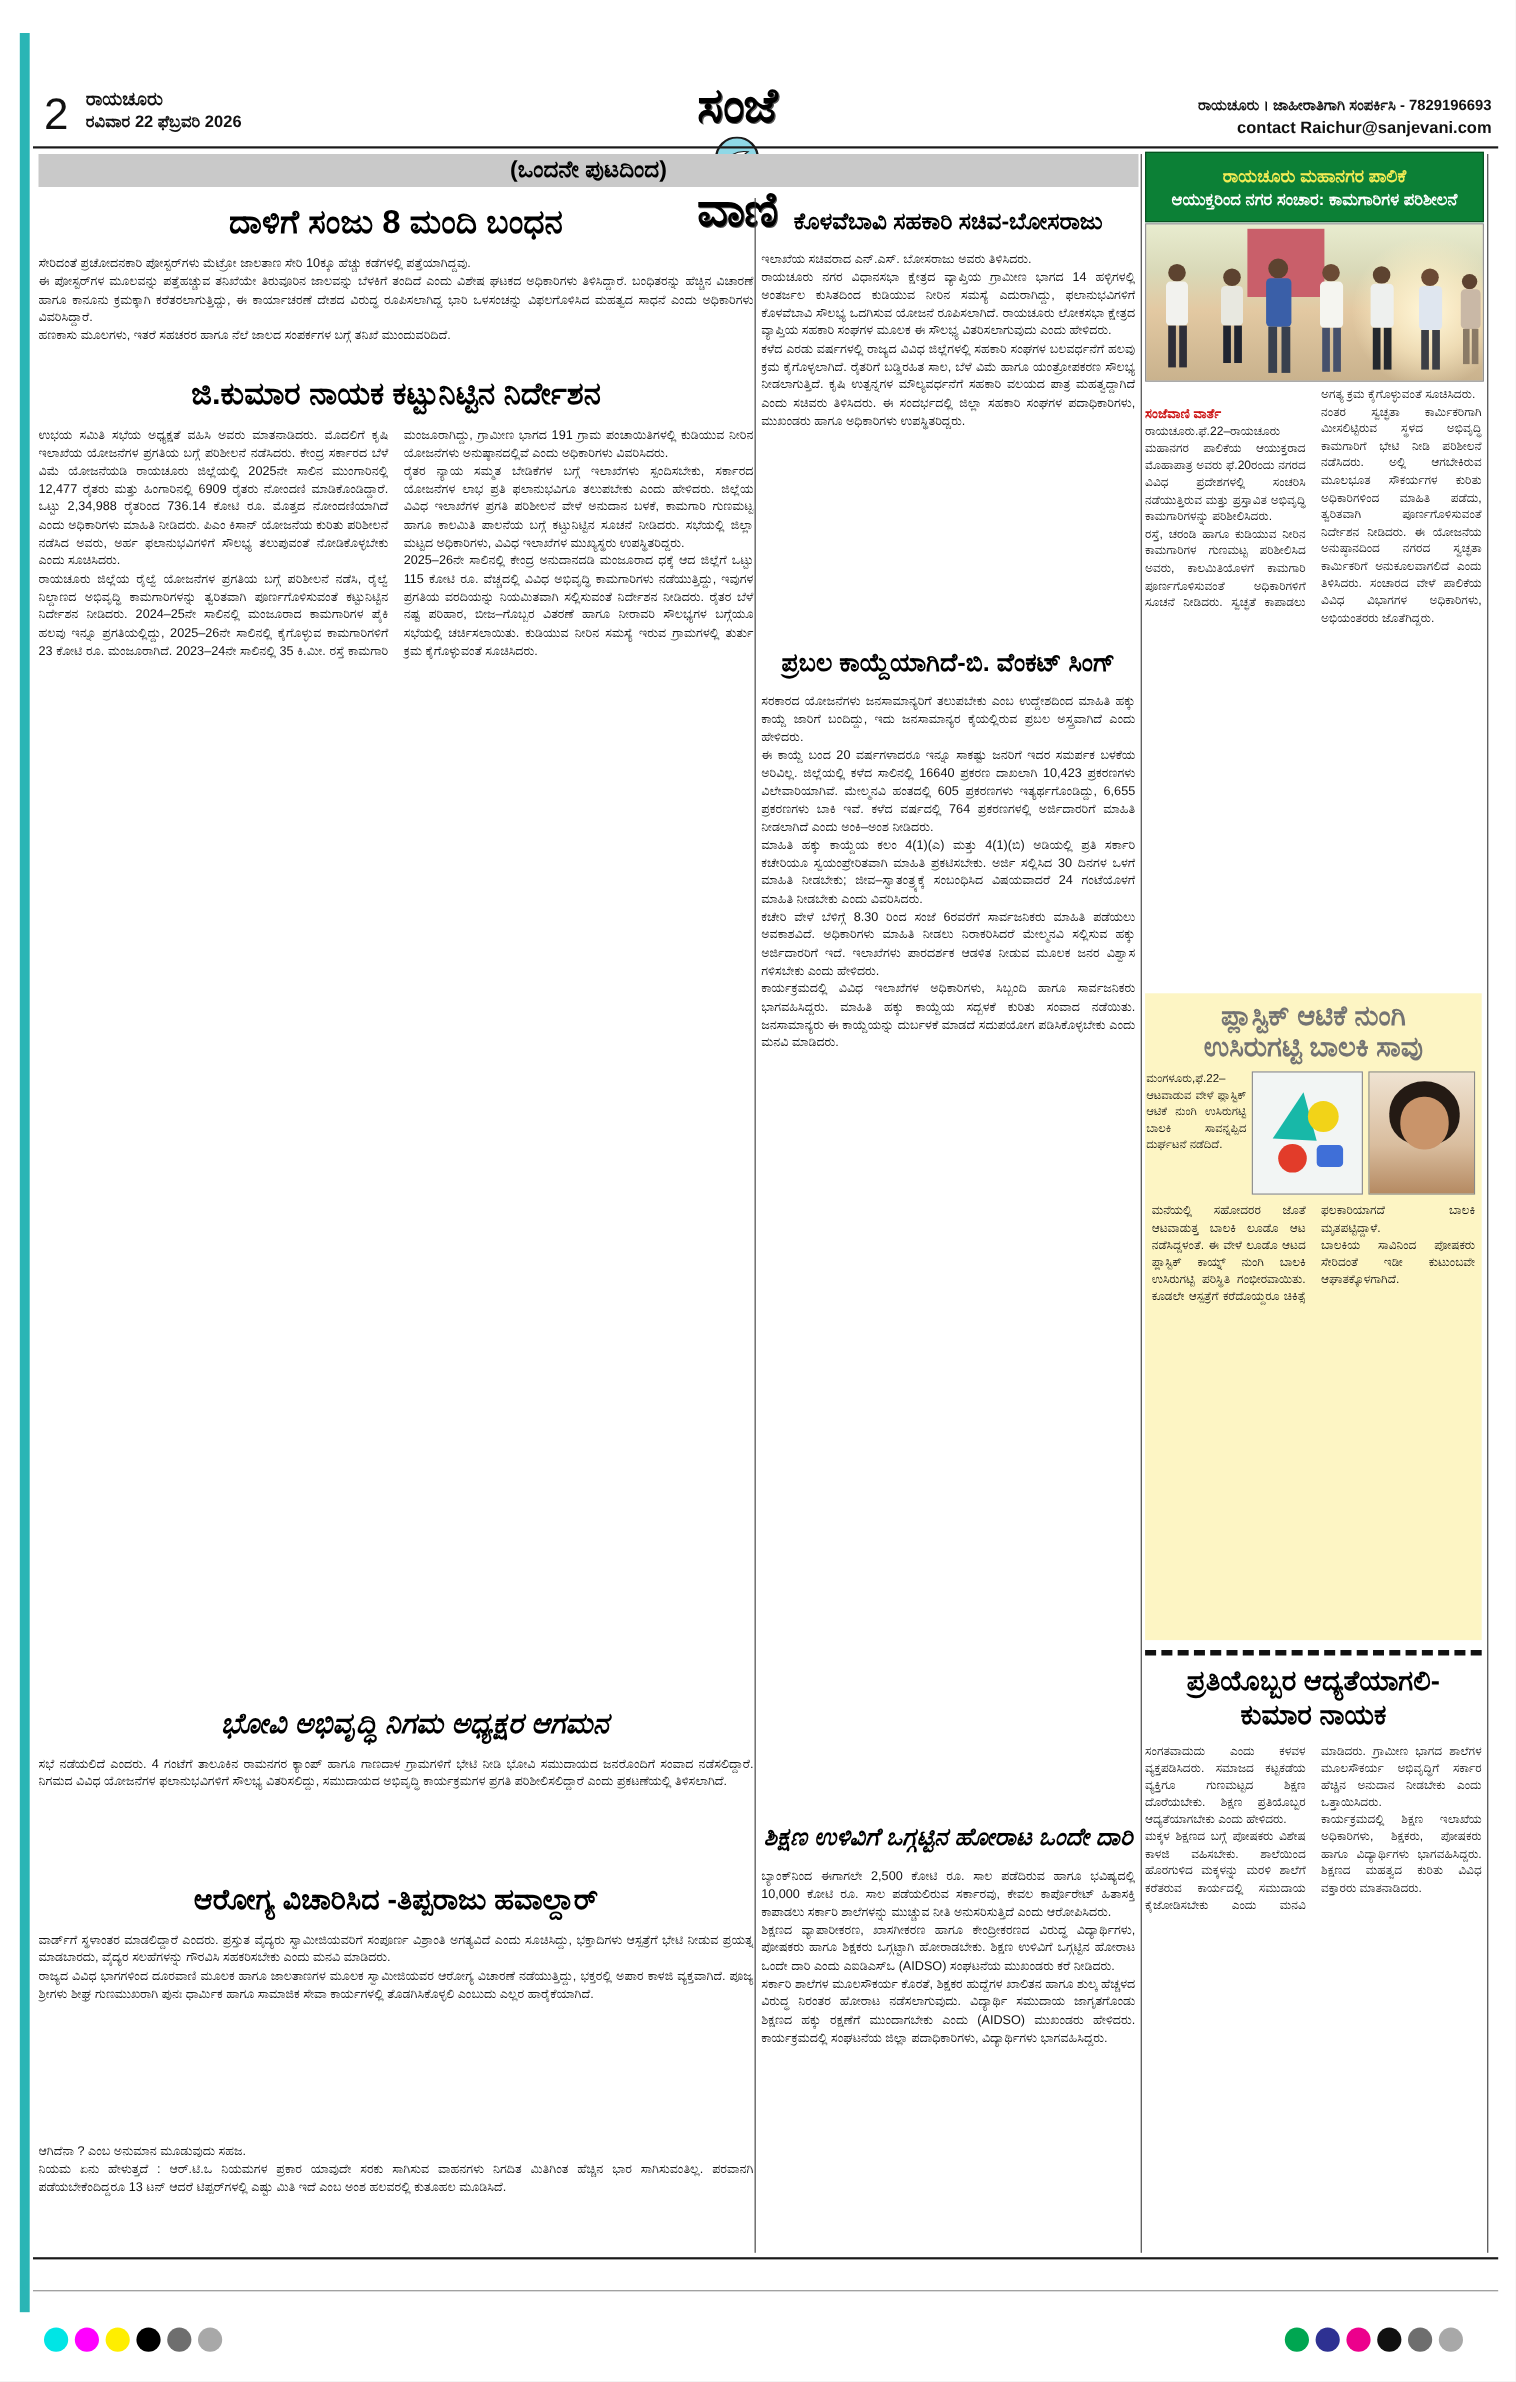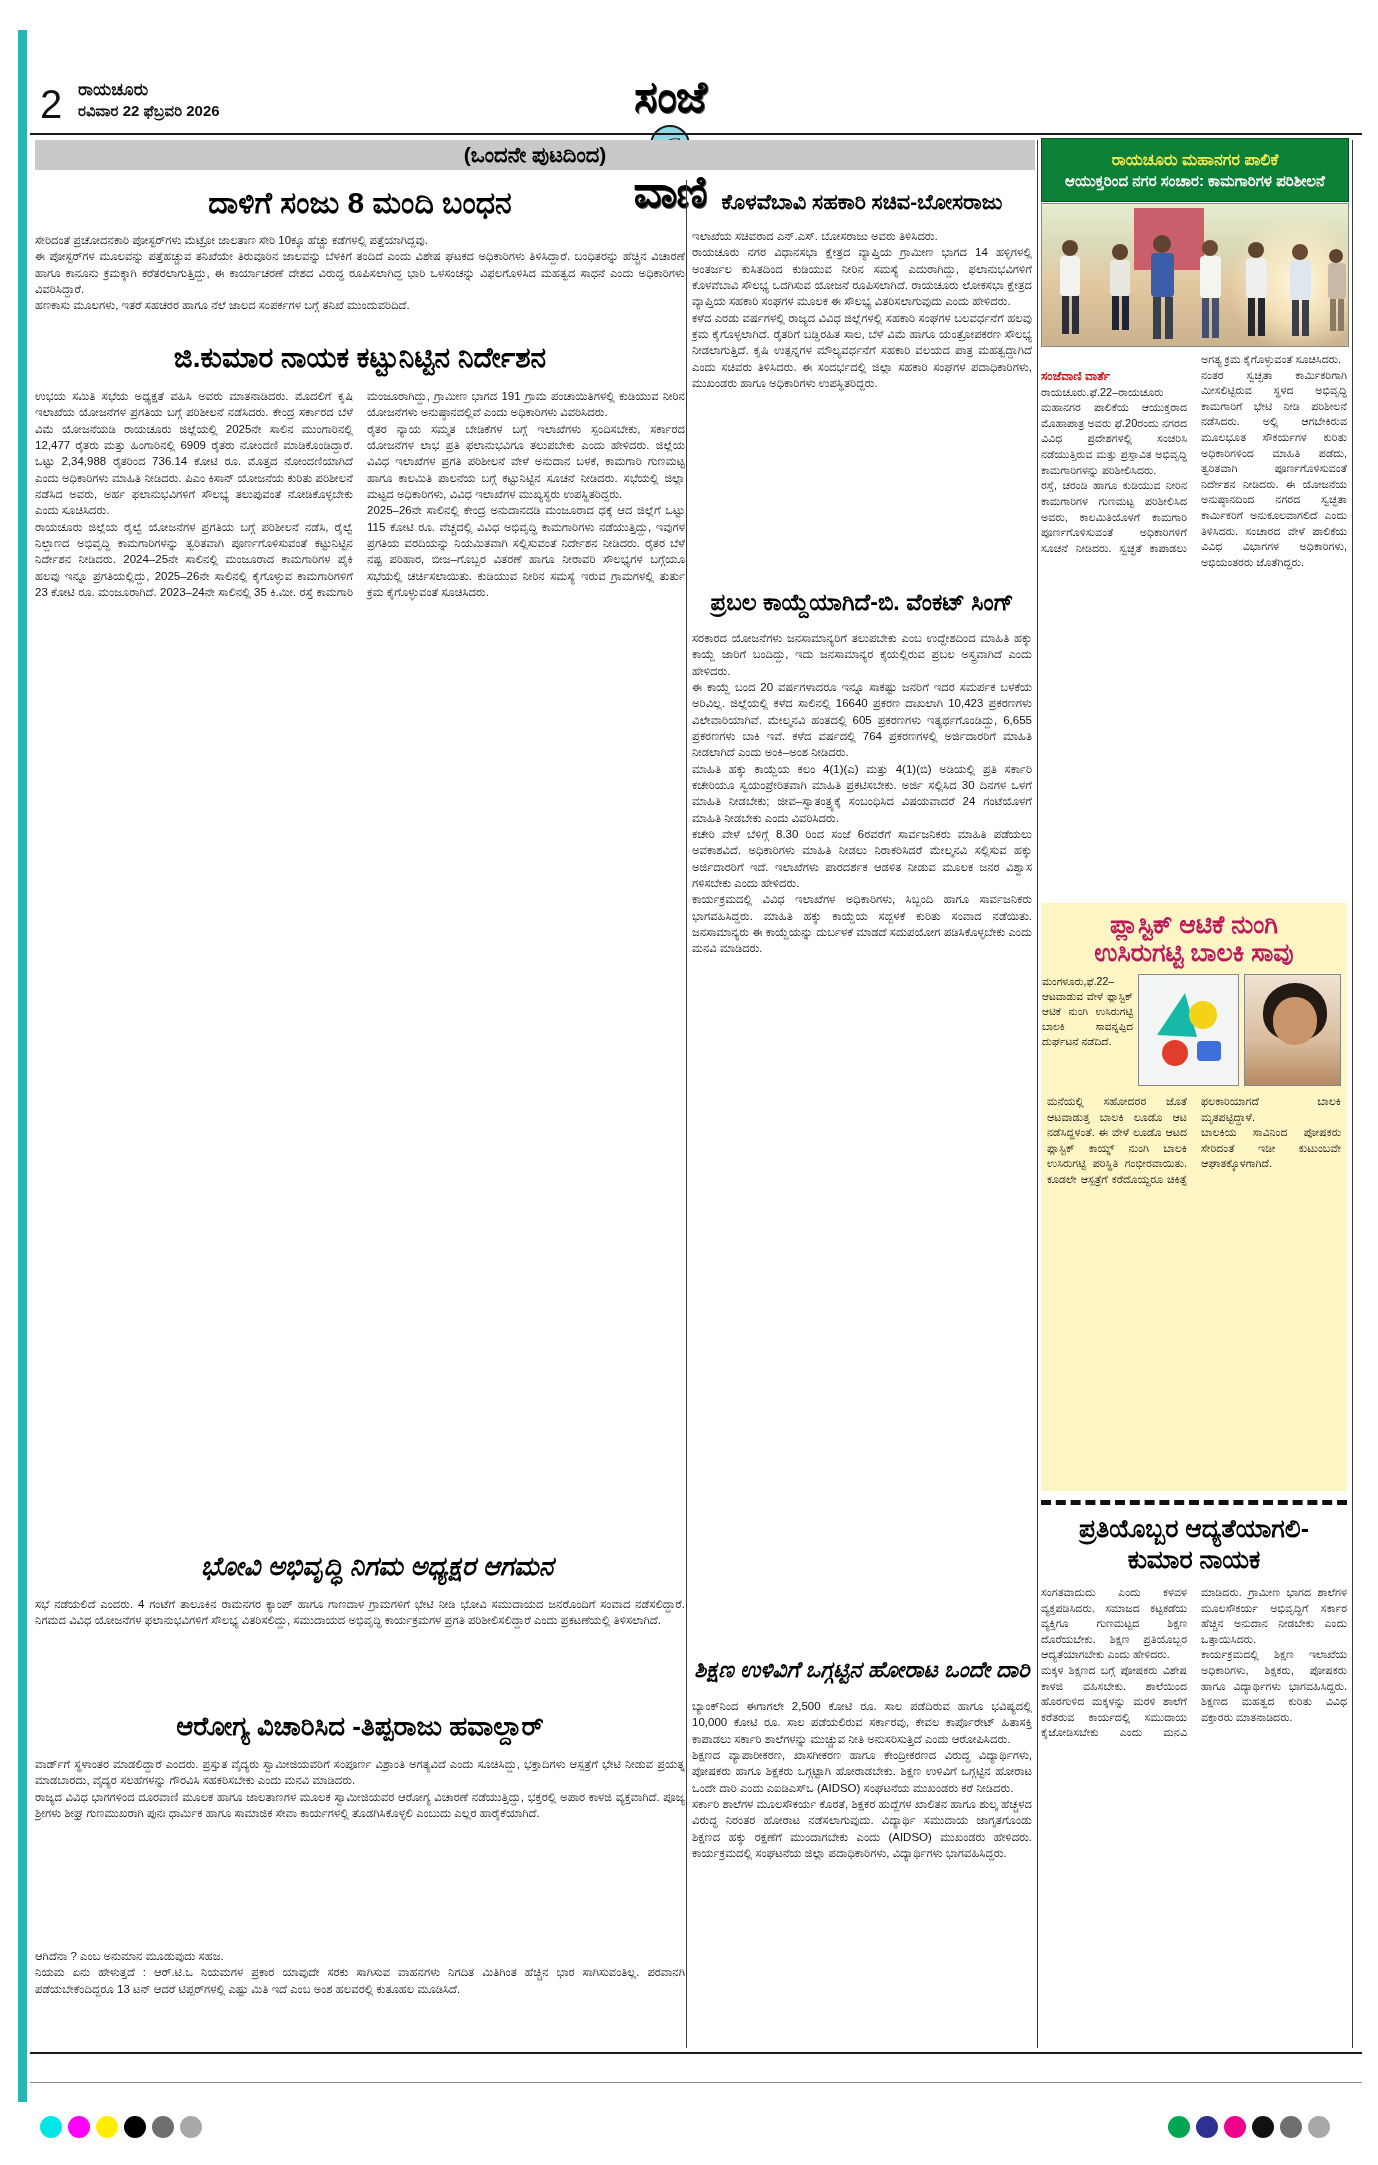--- a/index.html
+++ b/index.html
@@ -22,21 +22,21 @@
   .headline{font-weight:900;text-align:center;color:#000;line-height:1.12;}
   .body{font-size:11.5px;line-height:1.42;text-align:justify;white-space:pre-line;
         overflow:hidden;}
   .cols2{column-count:2;column-gap:14px;}
   .credit{color:#cc1414;font-weight:bold;font-size:12px;}
   .greenbox{background:#0c8036;text-align:center;display:flex;flex-direction:column;
             justify-content:center;gap:3px;border:1px solid #064d1f;}
   .greenbox .l1{color:#f3ec55;font-weight:bold;font-size:16px;}
   .greenbox .l2{color:#ffffff;font-weight:bold;font-size:15px;}
   .yellowbox{background:#fdf5c4;}
-  .red-head{color:#be185d;font-weight:900;text-align:center;line-height:1.1;}
+  .red-head{color:#737373;font-weight:900;text-align:center;line-height:1.1;}
   .photo{overflow:hidden;border:1px solid #888;}
   .photo1{background:linear-gradient(180deg,#e8eccf 0%,#d9d9b8 30%,#e3c9a2 55%,#c9b28d 100%);}
   .sunglow{position:absolute;right:-20px;top:10px;width:140px;height:140px;border-radius:50%;
            background:radial-gradient(circle,#fff7d8 0%,rgba(255,240,200,0.6) 40%,rgba(255,240,200,0) 70%);}
   .bldg{position:absolute;left:92px;top:4px;width:70px;height:62px;background:#c95f6a;}
   .toyphoto{background:#f2f5f4;position:relative;}
   .girlphoto{background:linear-gradient(180deg,#efe3d2 0%,#d9bd9e 60%,#b58a62 100%);position:relative;}
   .hair{position:absolute;left:18px;top:8px;width:64px;height:58px;border-radius:50% 50% 45% 45%;background:#241a14;}
   .face{position:absolute;left:28px;top:22px;width:44px;height:48px;border-radius:48%;background:#c9946a;}
   .dash-div{border-top:5px dashed #111;}
@@ -62,20 +62,24 @@
 
   <div class="abs masthead" style="left:540px;top:72px;width:260px;flex-direction:column;">
     <span>ಸಂಜೆ</span>
     <svg class="emblem" viewBox="0 0 40 40">
       <circle cx="20" cy="20" r="19" fill="#8fd8e6" stroke="#1a1a1a" stroke-width="2"></circle>
       <path d="M9 24 Q16 12 30 14 Q24 18 22 22 Q28 21 32 24 Q22 30 12 27 Z" fill="#ffffff" stroke="#1a1a1a" stroke-width="1"></path>
     </svg>
     <span>ವಾಣಿ</span>
   </div>
 
+  <div class="abs contact" style="right:22px;top:86px;width:420px;">
+    <div>ರಾಯಚೂರು  ।  ಜಾಹೀರಾತಿಗಾಗಿ ಸಂಪರ್ಕಿಸಿ - 7829196693</div>
+    <div style="font-size:15px;">contact Raichur@sanjevani.com</div>
+  </div>
 
   <div class="abs hairline" style="left:30px;top:133px;width:1332px;height:2px;"></div>
 
   <div class="abs band" style="left:35px;top:140px;width:1000px;height:30px;">
     <span>(ಒಂದನೇ ಪುಟದಿಂದ)</span>
   </div>
 
   <div class="abs vrule" style="left:686px;top:180px;height:1868px;"></div>
   <div class="abs vrule" style="left:1037px;top:140px;height:1908px;"></div>
   <div class="abs vrule" style="left:1352px;top:140px;height:1908px;"></div>

